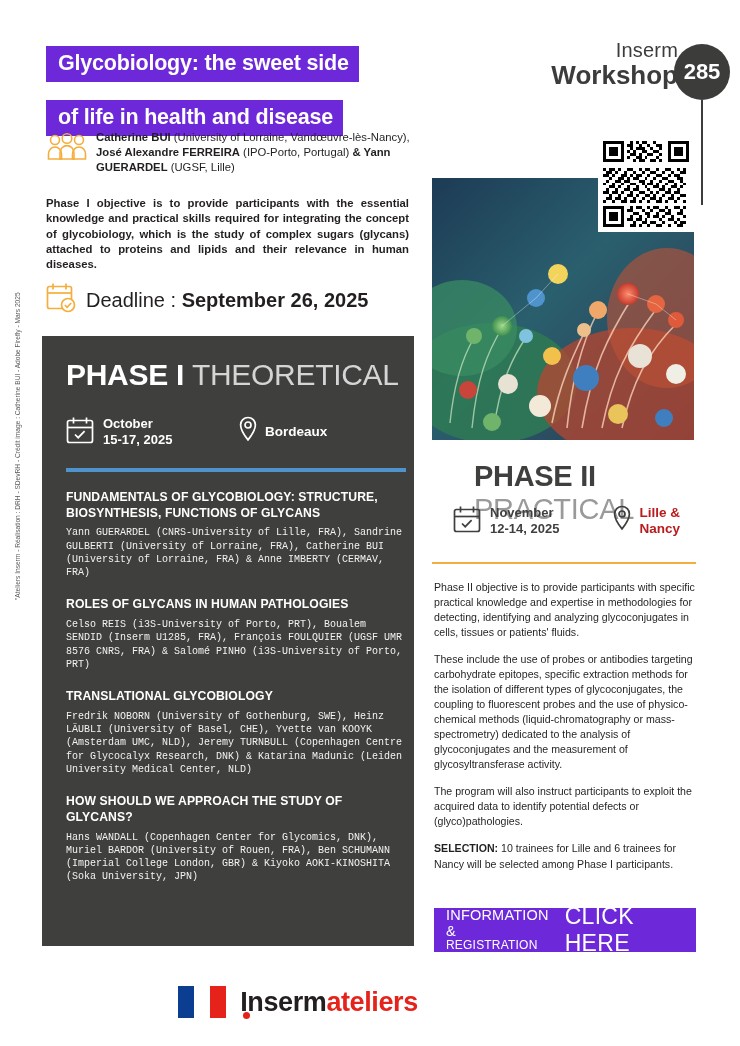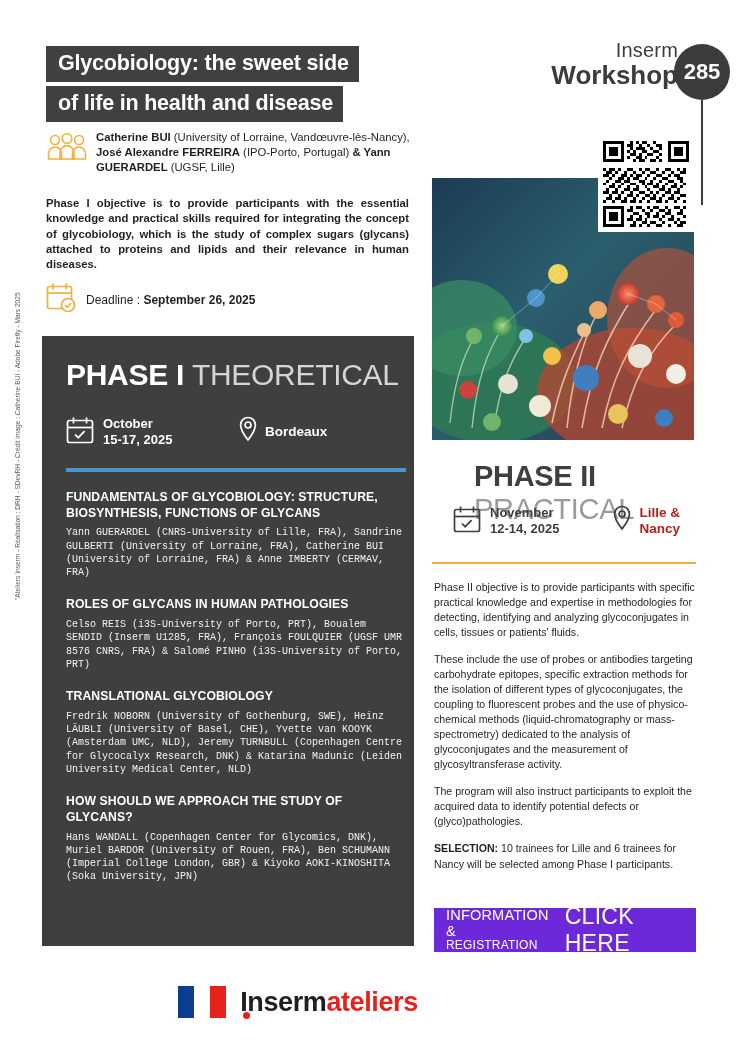--- a/index.html
+++ b/index.html
@@ -11,30 +11,30 @@
     color: #231f20;
     position: relative;
     overflow: hidden;
   }
 
   .page { position: relative; width: 740px; height: 1046px; background:#fff; }
 
   
   .title-block { position:absolute; left:46px; top:46px; width:355px; }
   .title-line {
-    background:#404040;
+    background:#6d28d9;
     color:#ffffff;
     font-size:21.5px;
     font-weight:bold;
     letter-spacing:-0.2px;
     padding:6px 10px 7px 12px;
     display:block;
     width:max-content;
     max-width:355px;
-    margin-bottom:4px;
+    margin-bottom:18px;
     line-height:1.08;
   }
 
   .inserm-block { position:absolute; right:62px; top:40px; text-align:right; }
   .inserm-small { font-size:20px; color:#3c3c3b; letter-spacing:0.2px; line-height:1.05; font-weight:normal;}
   .inserm-big { font-size:26px; color:#3c3c3b; font-weight:bold; line-height:1.05; margin-top:1px;}
 
   .wsnum {
     position:absolute; right:10px; top:44px;
     width:56px; height:56px; border-radius:50%;
@@ -51,21 +51,21 @@
   .org-text b { font-weight:bold; }
 
   
   .intro {
     position:absolute; left:46px; top:196px; width:363px;
     font-size:11.3px; font-weight:bold; line-height:1.35; text-align:justify;
   }
 
   
   .deadline { position:absolute; left:46px; top:282px; display:flex; align-items:center; gap:10px; }
-  .deadline-text { font-size:12px; color:#231f20; }
+  .deadline-text { font-size:20px; color:#231f20; }
   .deadline-text b { font-weight:bold; }
 
   
   .phase1 {
     position:absolute; left:42px; top:336px; width:372px; height:610px;
     background:#3f3f3e; color:#ffffff; padding:22px 8px 18px 24px;
   }
   .phase1 h1 { margin:0; font-size:30px; font-weight:bold; letter-spacing:-0.3px; }
   .phase1 h1 .light { font-weight:normal; color:#d5d5d5; }
   .p1-meta { display:flex; margin-top:24px; gap:0; align-items:flex-start; }

